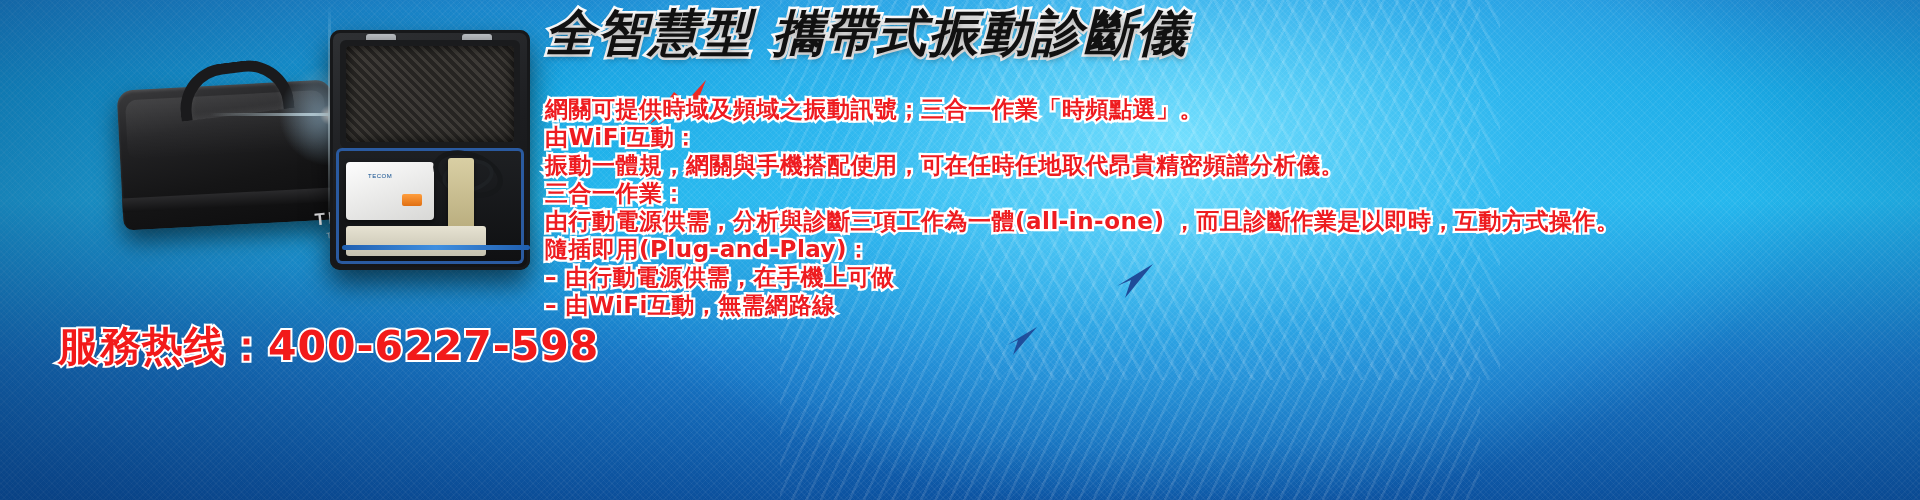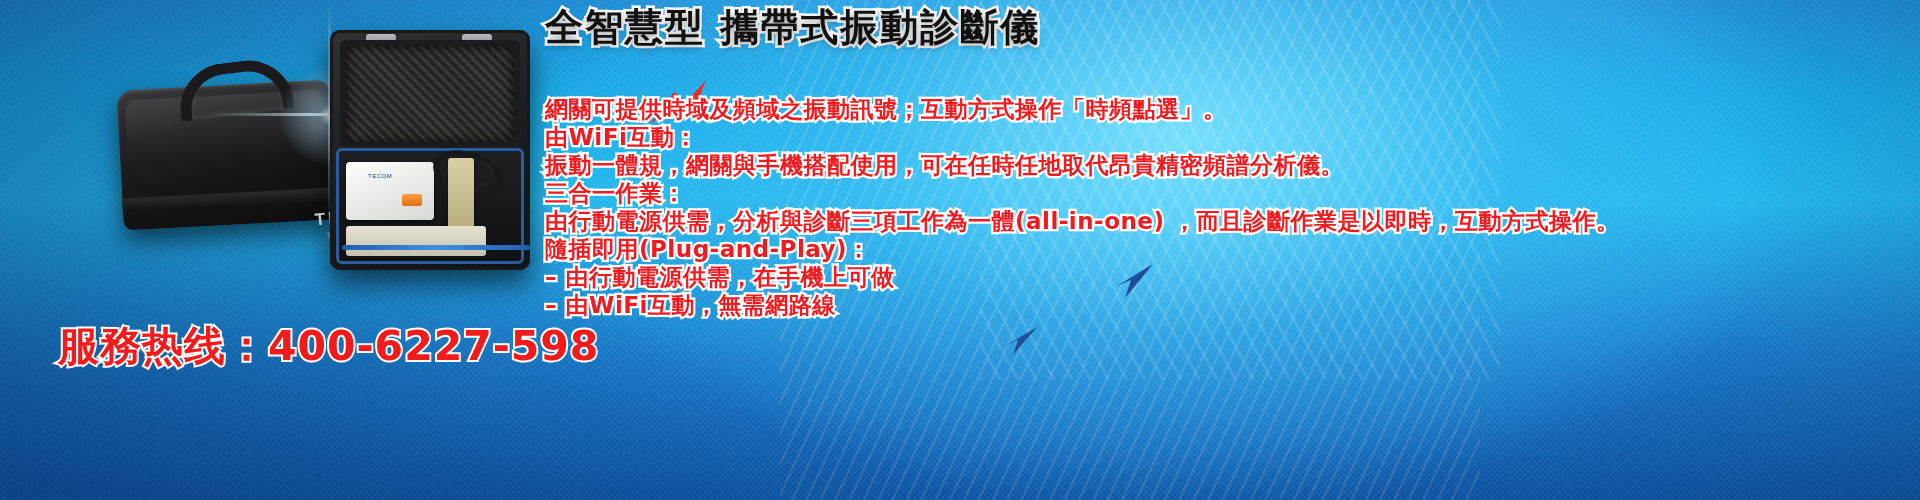--- a/index.html
+++ b/index.html
@@ -151,26 +151,27 @@
 
   
   .arrow-red{position:absolute;left:648px;top:80px;}
   .arrow-blue{position:absolute;left:1115px;top:262px;}
   .arrow-blue2{position:absolute;left:1005px;top:325px;}
 
   
   .title{
     position:absolute;left:545px;top:8px;
     font-family:"DejaVu Sans","Liberation Sans",sans-serif;
-    font-size:38px;font-weight:bold;letter-spacing:2px;line-height:1;
+    font-size:50px;font-weight:bold;letter-spacing:2px;line-height:1;
     color:#111;
     -webkit-text-stroke:5px #ffffff;
     paint-order:stroke fill;
     text-shadow:0 3px 6px rgba(0,0,0,.35);
     white-space:nowrap;
+    font-style:italic;
   }
 
   
   .copy{
     position:absolute;left:545px;top:95px;width:1375px;
     font-family:"DejaVu Sans","Liberation Sans",sans-serif;
     font-weight:bold;
     color:#ee1c20;
     -webkit-text-stroke:4.5px #ffffff;
     paint-order:stroke fill;
@@ -243,21 +244,21 @@
   <svg class="arrow-blue" width="40" height="40" viewBox="0 0 40 40">
     <polygon points="38,2 10,36 16,18 2,24" fill="#1b3f8f" opacity="0.9"></polygon>
   </svg>
   <svg class="arrow-blue2" width="34" height="34" viewBox="0 0 34 34">
     <polygon points="32,2 8,30 13,15 2,20" fill="#1b3f8f" opacity="0.85"></polygon>
   </svg>
 
   <div class="title">全智慧型 攜帶式振動診斷儀</div>
 
   <div class="copy">
-    <span class="line">網關可提供時域及頻域之振動訊號；互動方式操作「時頻點選」。</span>
+    <span class="line">網關可提供時域及頻域之振動訊號；三合一作業「時頻點選」。</span>
     <span class="line head">由WiFi互動：</span>
     <span class="line">振動一體規，網關與手機搭配使用，可在任時任地取代昂貴精密頻譜分析儀。</span>
     <span class="line head">三合一作業：</span>
     <span class="line">由行動電源供需，分析與診斷三項工作為一體(all-in-one) ，而且診斷作業是以即時，互動方式操作。</span>
     <span class="line head">隨插即用(Plug-and-Play)：</span>
     <span class="line bullet">– 由行動電源供需，在手機上可做</span>
     <span class="line bullet">– 由WiFi互動，無需網路線</span>
   </div>
 
   <div class="hotline">服務热线：400-6227-598</div>

